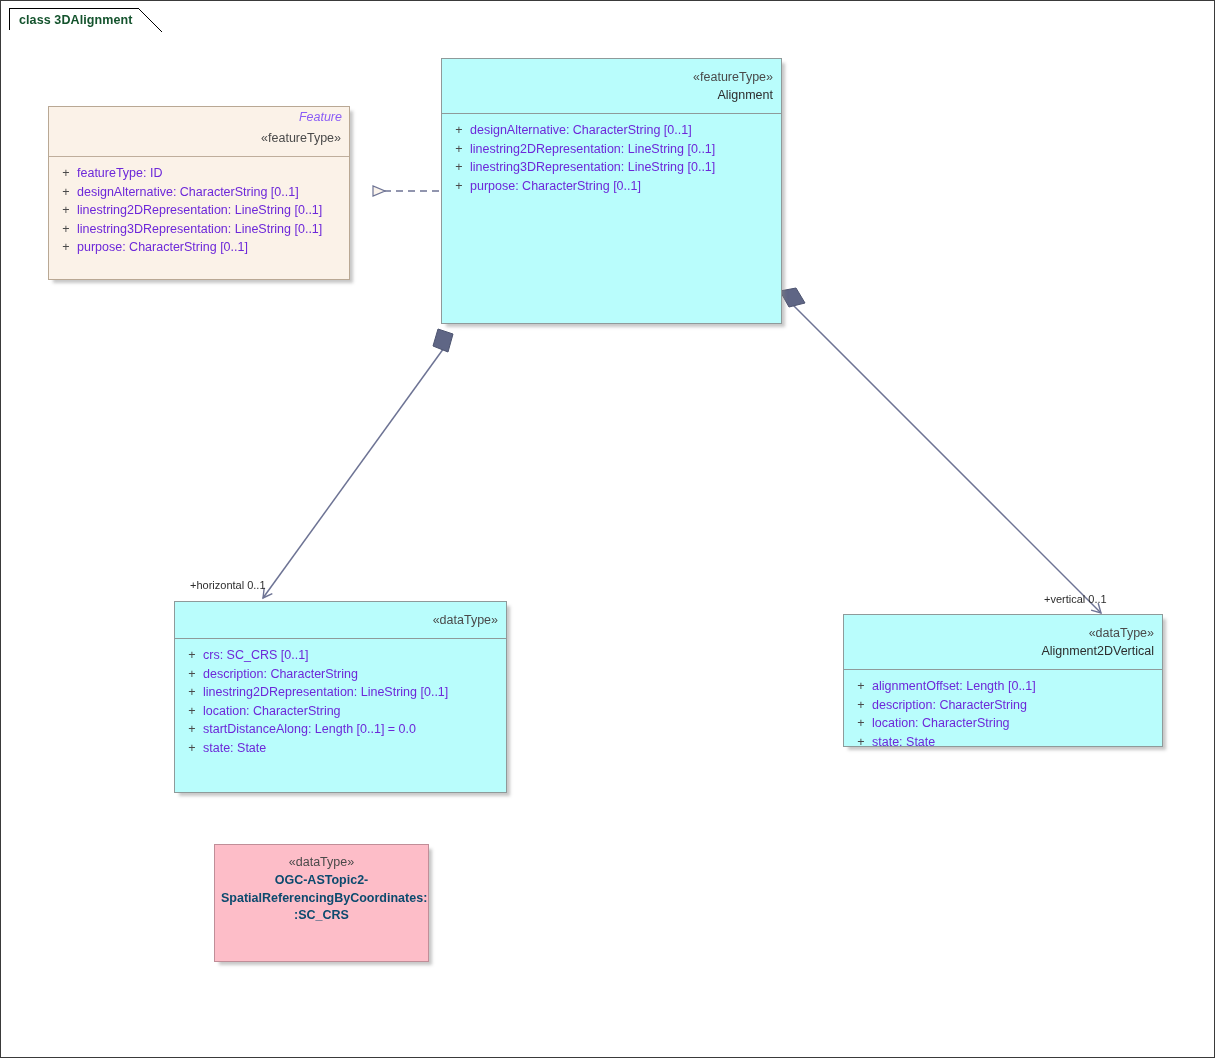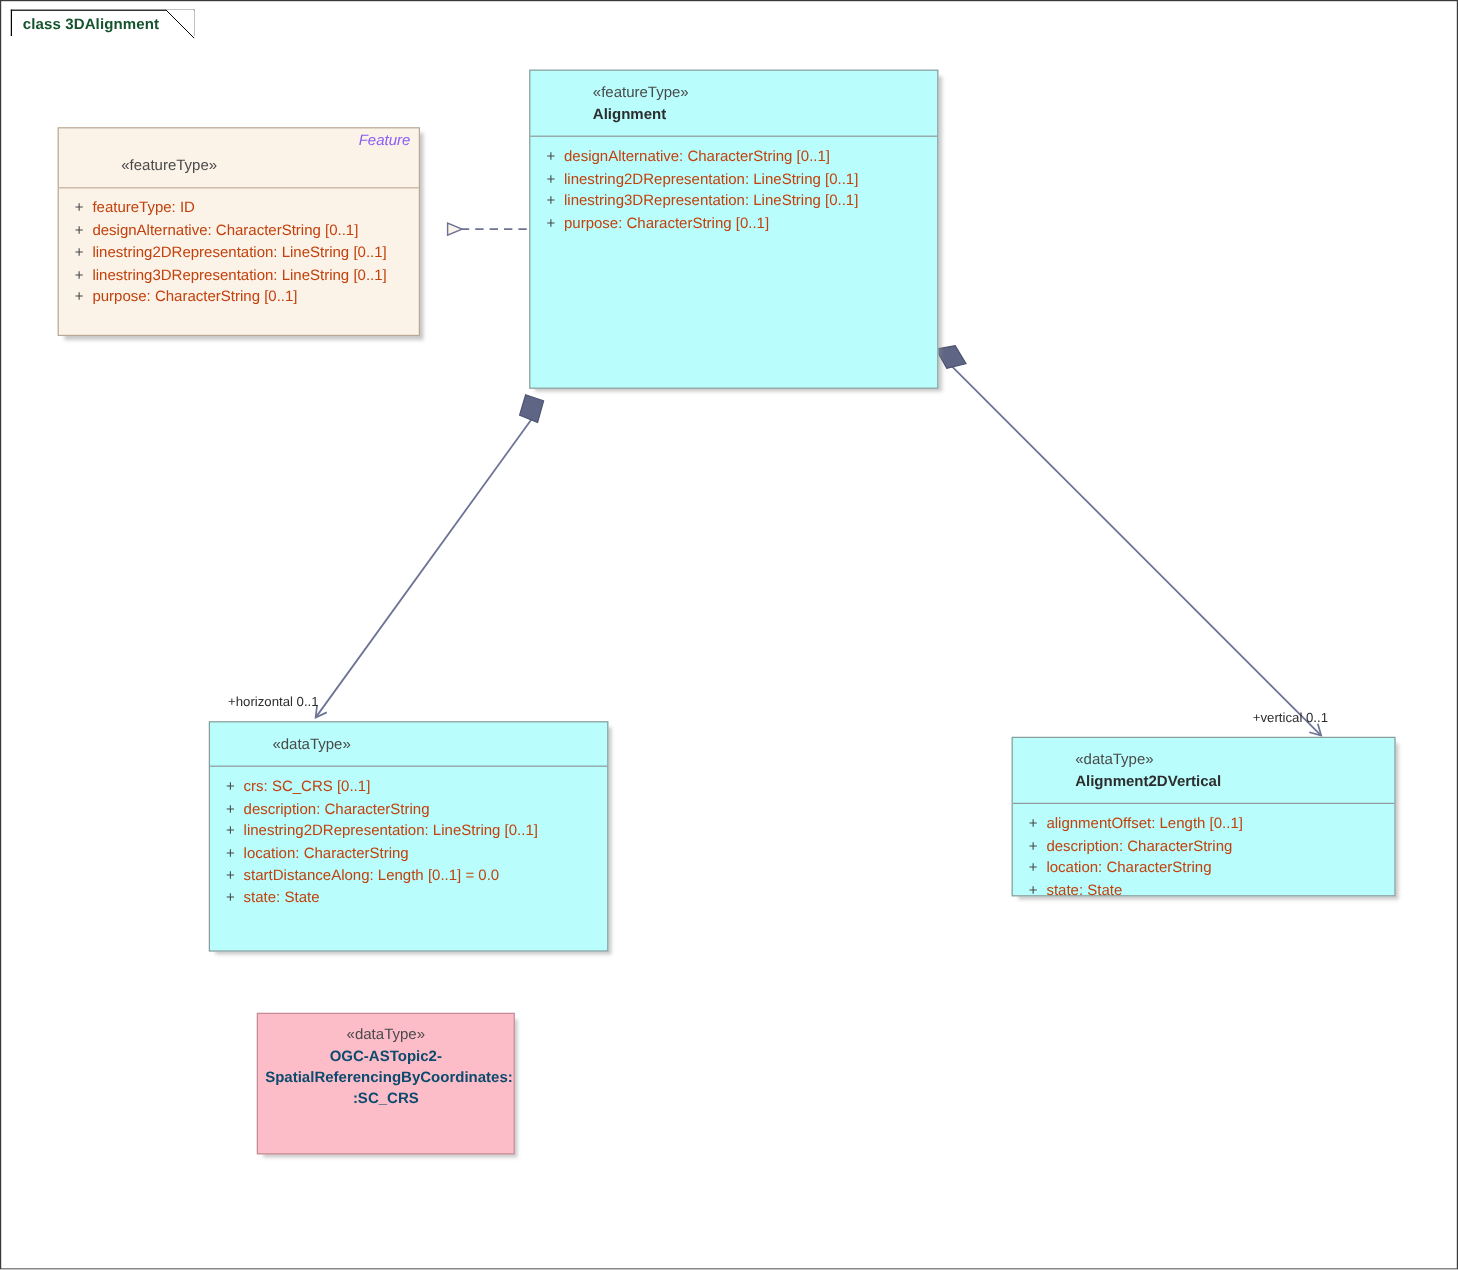--- a/index.html
+++ b/index.html
@@ -94,36 +94,35 @@
     position: absolute;
     right: 7px;
     top: 3px;
     font-size: 12.5px;
     font-style: italic;
     color: #8b5cf6;
   }
 
   .cls-header {
     padding: 9px 8px 9px 20px;
-    text-align: left;
+    text-align: right;
     line-height: 1.45;
     box-sizing: border-box;
-    margin-left: 32px;
   }
   .cls-header.with-corner {
     padding-top: 22px;
   }
   .cls-stereotype {
     font-size: 12.5px;
     color: #4a4a4a;
     display: block;
   }
   .cls-name {
     font-size: 12.5px;
-    font-weight: bold;
+    font-weight: normal;
     color: #2d2d2d;
     display: block;
   }
   .cls-divider {
     height: 1px;
     background: #9a9894;
   }
   .uml-class.beige .cls-divider { background: #bfae9c; }
   .uml-class.cyan .cls-divider { background: #8f9a9a; }
 
@@ -138,21 +137,21 @@
     line-height: 18.5px;
     color: #4a4a4a;
     white-space: nowrap;
   }
   .attr-vis {
     width: 22px;
     flex: 0 0 22px;
     text-align: center;
     color: #4a4a4a;
   }
-  .attr-text { color: #c2410c; text-align: right; }
+  .attr-text { color: #6d28d9; text-align: right; }
 
   .pink-body {
     padding: 9px 6px 9px 6px;
     text-align: center;
     line-height: 1.42;
     font-size: 12.5px;
   }
   .pink-body .cls-name {
     font-weight: bold;
     color: #0c4a6e;

